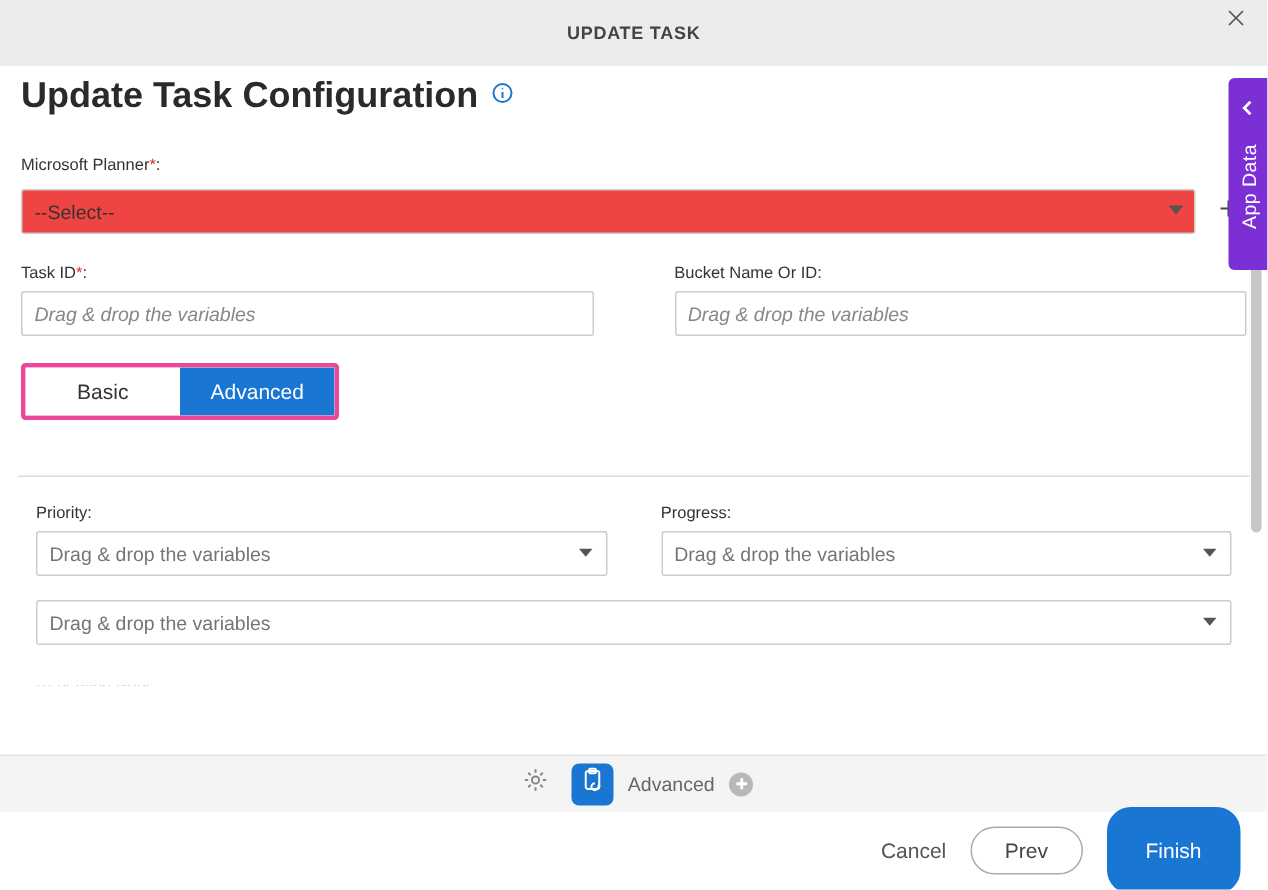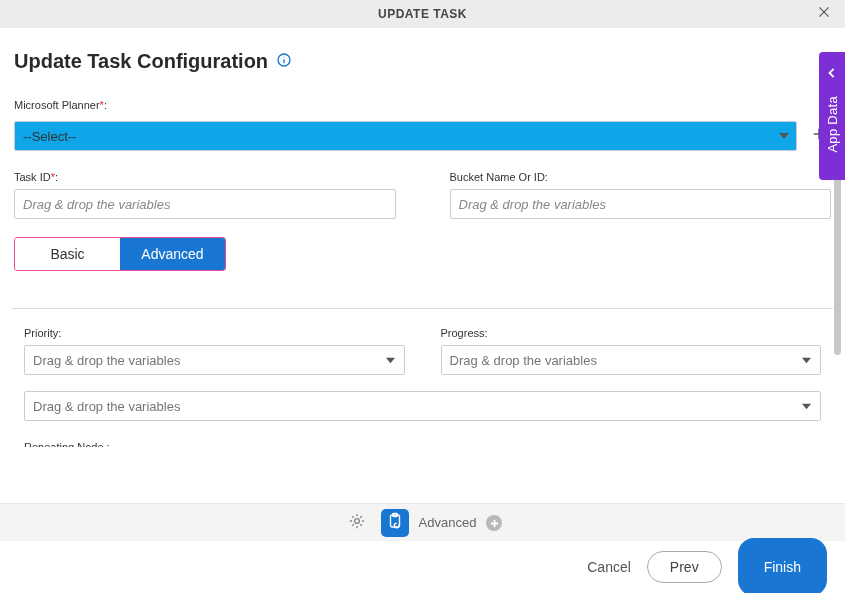--- a/index.html
+++ b/index.html
@@ -1,48 +1,48 @@
 <!DOCTYPE html>
 <html><head>
 <meta charset="utf-8">
 <style>
   * { box-sizing: border-box; margin: 0; padding: 0; font-family: Arial, Helvetica, sans-serif; }
   body { width: 845px; height: 593px; background: #fff; position: relative; overflow: hidden; color: #333; }
 
   
-  .header { height: 28px; background: #ececec; display: flex; align-items: center; justify-content: center; position: relative; }
+  .header { height: 44px; background: #ececec; display: flex; align-items: center; justify-content: center; position: relative; }
   .header-title { font-size: 12px; font-weight: 600; color: #444; letter-spacing: 0.5px; }
   .close-btn { position: absolute; right: 14px; top: 5px; cursor: pointer; }
   .close-btn svg { width: 14px; height: 14px; stroke: #555; stroke-width: 2; }
 
   
   .content { position: absolute; top: 28px; left: 0; right: 0; bottom: 136px; overflow: hidden; padding: 22px 14px 0 14px; }
   .page-title-row { display: flex; align-items: center; gap: 8px; margin-bottom: 22px; }
-  .page-title { font-size: 20px; font-weight: 700; color: #2a2a2a; }
+  .page-title { font-size: 24px; font-weight: 700; color: #2a2a2a; }
   .info-icon svg { width: 16px; height: 16px; stroke: #1976d2; stroke-width: 2; fill: none; }
 
   .field-label { font-size: 11px; color: #333; font-weight: 500; margin-bottom: 6px; display: inline-block; text-align: right; }
   .req { color: #d32f2f; }
 
   
   .row-select-plus { display: flex; align-items: center; gap: 10px; margin-bottom: 16px; }
   .select-wrap { flex: 1; position: relative; }
-  .select-input { width: 100%; height: 30px; border: 1px solid #ccc; border-radius: 2px; padding: 0 28px 0 8px; font-size: 13px; color: #333; background: #0ea5e9; cursor: pointer; text-align: left; }
+  .select-input { width: 100%; height: 30px; border: 1px solid #ccc; border-radius: 2px; padding: 0 28px 0 8px; font-size: 13px; color: #333; background: #ef4444; cursor: pointer; text-align: left; }
   .select-caret { position: absolute; right: 8px; top: 50%; transform: translateY(-50%); pointer-events: none; }
   .select-caret svg { width: 10px; height: 10px; fill: #555; }
   .plus-btn { width: 24px; height: 24px; display: flex; align-items: center; justify-content: center; cursor: pointer; }
   .plus-btn svg { width: 16px; height: 16px; stroke: #444; stroke-width: 2; }
 
   .two-col { display: flex; gap: 54px; margin-bottom: 18px; }
   .col { flex: 1; }
   .text-input { width: 100%; height: 30px; border: 1px solid #ccc; border-radius: 2px; padding: 0 8px; font-size: 13px; color: #333; font-style: italic; background: #fff; }
   .text-input::placeholder { color: #888; font-style: italic; }
 
   
-  .tab-group { display: inline-flex; border: 1px solid #ec4899; border-radius: 3px; overflow: hidden; margin-bottom: 20px; width: 212px; }
+  .tab-group { display: inline-flex; border: 3px solid #ec4899; border-radius: 3px; overflow: hidden; margin-bottom: 20px; width: 212px; }
   .tab-btn { padding: 8px 0; font-size: 14px; cursor: pointer; text-align: center; flex: 1; }
   .tab-btn.inactive { background: #fff; color: #333; }
   .tab-btn.active { background: #1976d2; color: #fff; font-weight: 500; }
 
   
   .adv-panel { border-top: 1px solid #ddd; padding: 14px 12px 0 12px; margin: 17px -2px; }
   .adv-row { display: flex; gap: 36px; margin-bottom: 16px; }
   .adv-col { flex: 1; }
   .combo-wrap { position: relative; }
   .combo-input { width: 100%; height: 30px; border: 1px solid #ccc; border-radius: 2px; padding: 0 28px 0 8px; font-size: 13px; background: #fff; color: #888; font-style: normal; }

